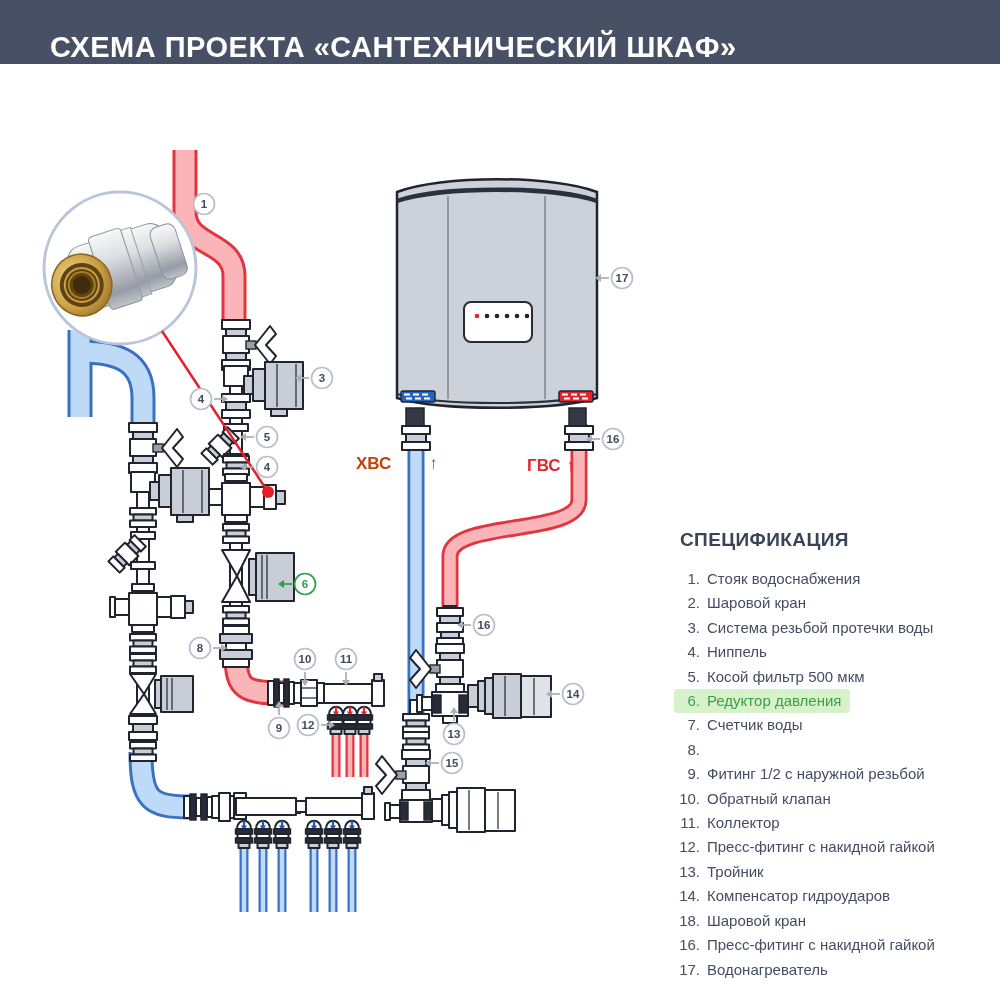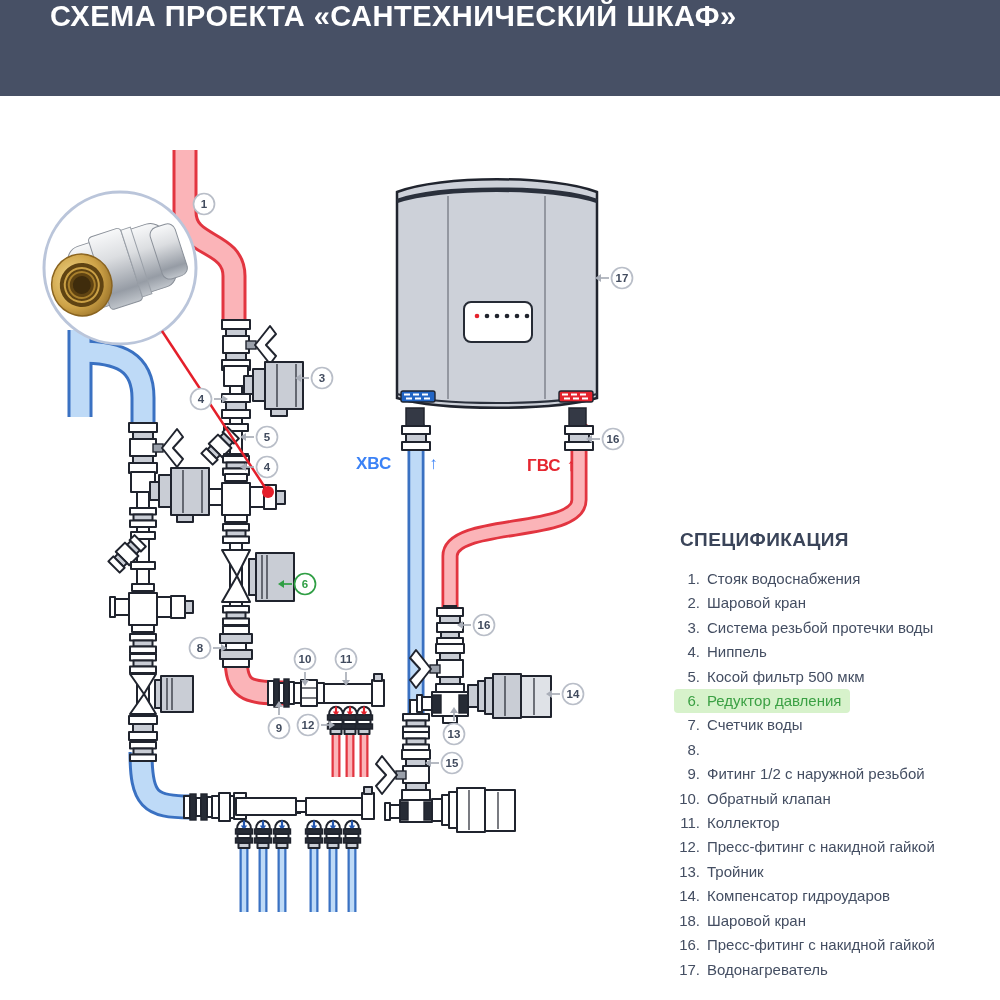--- a/index.html
+++ b/index.html
@@ -1,19 +1,19 @@
 <!DOCTYPE html>
 <html><head>
 <meta charset="utf-8">
 <style>
   html,body{margin:0;padding:0;background:#fff;}
   .page{position:relative;width:1000px;height:1000px;background:#ffffff;overflow:hidden;
         font-family:"Liberation Sans",sans-serif;}
-  .header{position:absolute;left:0;top:0;width:1000px;height:96px;background:#475065;
-          display:flex;align-items:flex-start;}
+  .header{position:absolute;left:0;top:0;width:1000px;height:64px;background:#475065;
+          display:flex;align-items:flex-end;}
   .header .title{color:#ffffff;font-size:29px;font-weight:800;letter-spacing:.5px;margin-left:50px;}
   svg.diagram{position:absolute;left:0;top:0;width:1000px;height:1000px;}
 
   
   .o{stroke:#20242e;stroke-width:2;stroke-linejoin:round;}
   .w{fill:#ffffff;}
   .g{fill:#c9cdd5;}
   .dk{fill:#262b35;stroke:#20242e;stroke-width:1.4;}
   .ln{stroke:#20242e;stroke-width:1.2;}
   .wp{fill:#ffffff;stroke:#20242e;stroke-width:2;}
@@ -26,21 +26,21 @@
   .po-b2{fill:none;stroke:#3a71c2;stroke-width:17;}
   .pi-b2{fill:none;stroke:#bedaf7;stroke-width:11.5;}
   .po-r3{fill:none;stroke:#e23540;stroke-width:9;}
   .pi-r3{fill:none;stroke:#fbb4b8;stroke-width:4.5;}
   .po-b3{fill:none;stroke:#3a71c2;stroke-width:9;}
   .pi-b3{fill:none;stroke:#bedaf7;stroke-width:4.5;}
 
   
   .flow-label{position:absolute;font-size:17px;font-weight:800;display:flex;align-items:center;}
   .flow-label .arr{font-size:17px;font-weight:700;margin-left:6px;}
-  .flow-cold{left:356px;top:454px;color:#3b82f6;gap:32px;}
+  .flow-cold{left:356px;top:454px;color:#c2410c;gap:32px;}
   .flow-hot{left:527px;top:456px;color:#e52630;}
 
   
   .spec{position:absolute;left:674px;top:497px;width:300px;color:#444e62;margin-top:32px;}
   .spec-heading{font-size:19px;font-weight:800;color:#3a4459;letter-spacing:.4px;margin:0 0 16px 6px;}
   .spec-row{display:flex;width:fit-content;font-size:15px;line-height:24.4px;
             border-radius:4px;padding-right:8px;}
   .spec-row .num{width:26px;text-align:right;margin-right:7px;flex:none;}
   .spec-row.hl{background:#d7f2cb;color:#3ba044;}
 </style>

